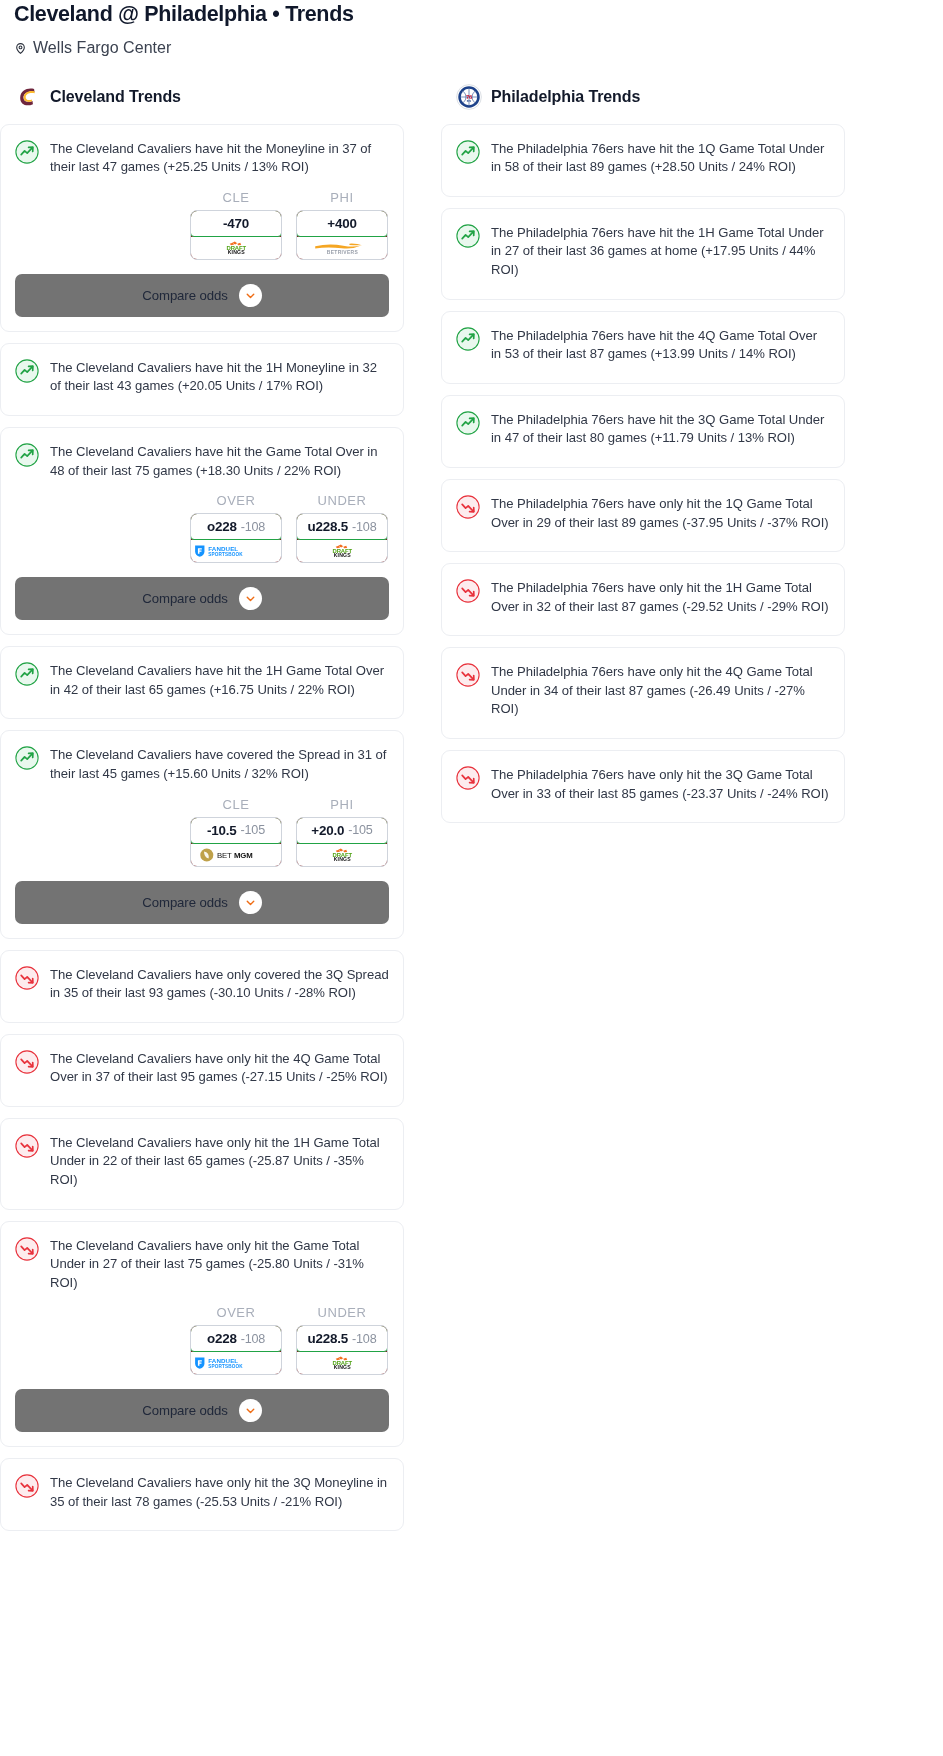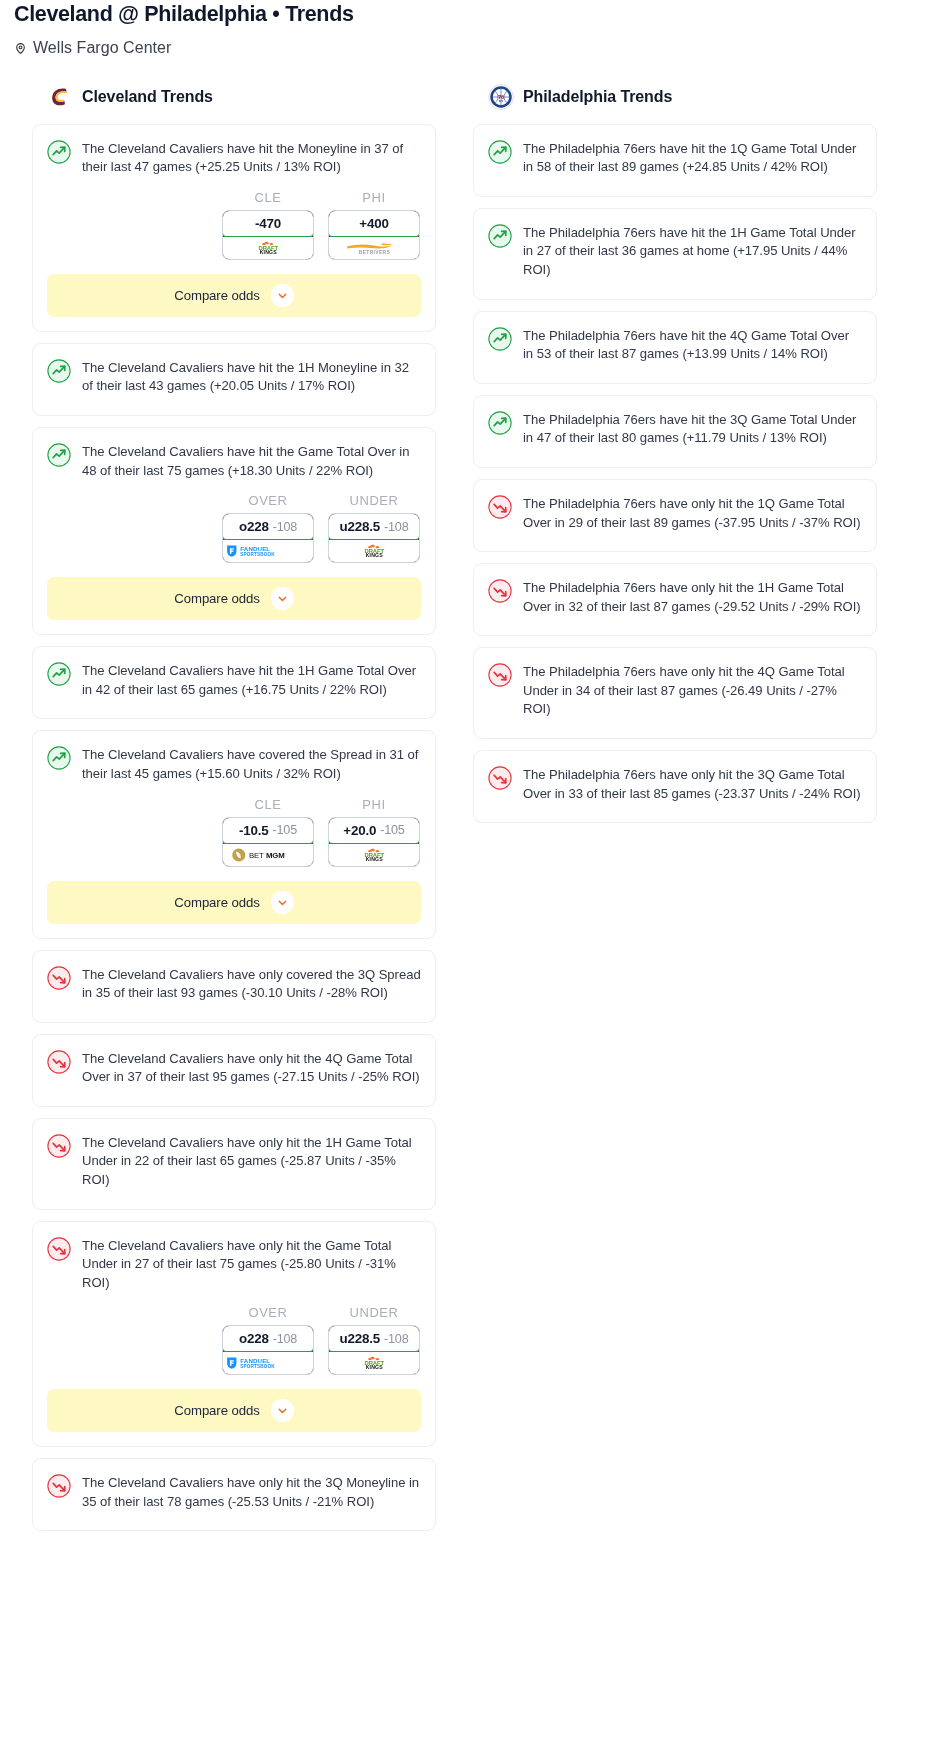--- a/index.html
+++ b/index.html
@@ -34,21 +34,20 @@
   .venue-text { font-size: 16px; color: #3b4250; letter-spacing: 0.05px; }
   .pin-icon { display: block; width: 13px; height: 13px; flex: none; }
 
   
   .columns {
     display: flex;
     gap: 37px;
     margin-top: 27px;
     padding: 0 0 0 0;
     align-items: flex-start;
-    margin-left: 32px;
   }
   .col { width: 404px; flex: none; }
   .col-left { padding-left: 0; }
 
   .col-head {
     display: flex;
     align-items: center;
     gap: 9px;
     padding-left: 15px;
     height: 28px;
@@ -123,21 +122,21 @@
   .odds-book {
     height: 22px;
     display: flex;
     align-items: center;
     justify-content: center;
     background: #fff;
   }
 
   
   .compare-bar {
-    background: #fef9c3;
+    background: #737373;
     height: 43px;
     display: flex;
     align-items: center;
     justify-content: center;
     gap: 11px;
     margin: 0 14px 14px 14px;
     border-radius: 7px;
   }
   .compare-label { font-size: 13.2px; color: #20283a; letter-spacing: -0.1px; }
   .chev-btn {
@@ -467,21 +466,21 @@
             </svg></span>
           <span class="col-head-title">Philadelphia Trends</span>
         </div>
         <div class="trend-card">
           <div class="trend-body">
             <span class="trend-icon"><svg viewBox="0 0 24 24" width="24" height="24">
                 <circle cx="12" cy="12" r="11.1" fill="#e9f8ee" stroke="#21a345" stroke-width="1.1"></circle>
                 <path d="M6.2 14.6 L9.6 10.9 L12.2 13.1 L17.4 7.6" fill="none" stroke="#21a345" stroke-width="1.7" stroke-linecap="round" stroke-linejoin="round"></path>
                 <path d="M13.6 7.4 L17.9 7.2 L17.7 11.5" fill="none" stroke="#21a345" stroke-width="1.7" stroke-linecap="round" stroke-linejoin="round"></path>
               </svg></span>
-            <div class="trend-text">The Philadelphia 76ers have hit the 1Q Game Total Under in 58 of their last 89 games (+24.85 Units / 42% ROI)</div>
+            <div class="trend-text">The Philadelphia 76ers have hit the 1Q Game Total Under in 58 of their last 89 games (+28.50 Units / 24% ROI)</div>
           </div>
         </div>
         <div class="trend-card">
           <div class="trend-body">
             <span class="trend-icon"><svg viewBox="0 0 24 24" width="24" height="24">
                 <circle cx="12" cy="12" r="11.1" fill="#e9f8ee" stroke="#21a345" stroke-width="1.1"></circle>
                 <path d="M6.2 14.6 L9.6 10.9 L12.2 13.1 L17.4 7.6" fill="none" stroke="#21a345" stroke-width="1.7" stroke-linecap="round" stroke-linejoin="round"></path>
                 <path d="M13.6 7.4 L17.9 7.2 L17.7 11.5" fill="none" stroke="#21a345" stroke-width="1.7" stroke-linecap="round" stroke-linejoin="round"></path>
               </svg></span>
             <div class="trend-text">The Philadelphia 76ers have hit the 1H Game Total Under in 27 of their last 36 games at home (+17.95 Units / 44% ROI)</div>

